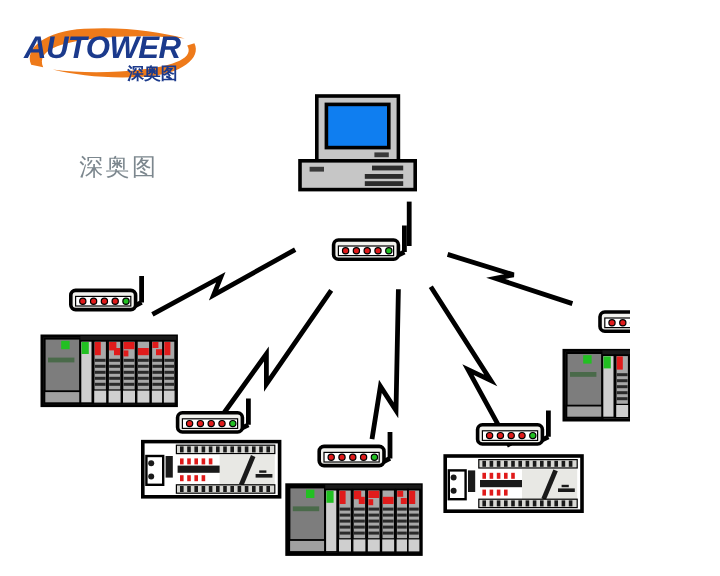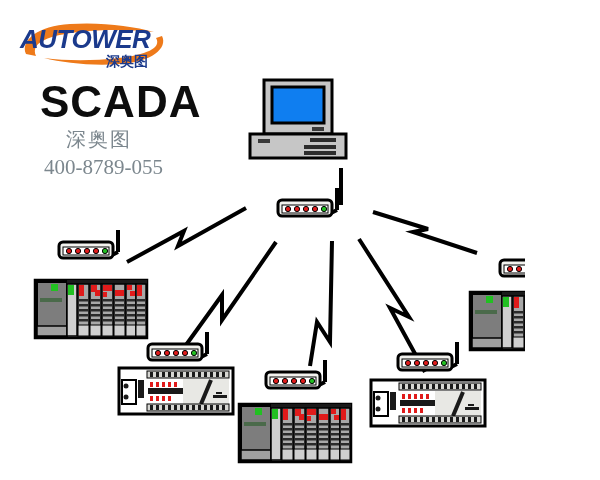--- a/index.html
+++ b/index.html
@@ -91,23 +91,21 @@
 
       <path d="M12 40 C 6 26, 24 12, 56 10 C 88 8, 118 12, 140 18
                C 120 16, 92 15, 66 18 C 36 21, 16 28, 22 42 Z" fill="#ee7a1a"></path>
       <path d="M148 22 C 154 34, 138 48, 106 50 C 78 52, 50 49, 30 44
                C 52 47, 80 47, 104 44 C 132 41, 148 34, 142 24 Z" fill="#ee7a1a"></path>
       <text x="6" y="34" font-family="Liberation Sans, sans-serif" font-size="26" font-weight="bold" font-style="italic" fill="#1b3a8c" letter-spacing="-0.5">AUTOWER</text>
       <text x="92" y="52" font-family="DejaVu Sans, sans-serif" font-size="14" font-weight="bold" fill="#1b3a8c">深奥图</text>
     </svg>
   </div>
 
-  <div id="scada-title">SCADA</div>
   <div id="brand-cn">深奥图</div>
-  <div id="brand-phone">400-8789-055</div>
 
   <svg class="links-layer" viewBox="0 0 600 480" width="600" height="480">
     <g fill="none" stroke="#000000" stroke-width="4" stroke-linecap="butt" stroke-linejoin="miter">
 
       <path d="M 341 168 L 341 205"></path>
 
       <path d="M 127 262 L 184 231 L 178 246 L 246 208"></path>
 
       <path d="M 373 212 L 428 229 L 413 232 L 477 253"></path>
 

